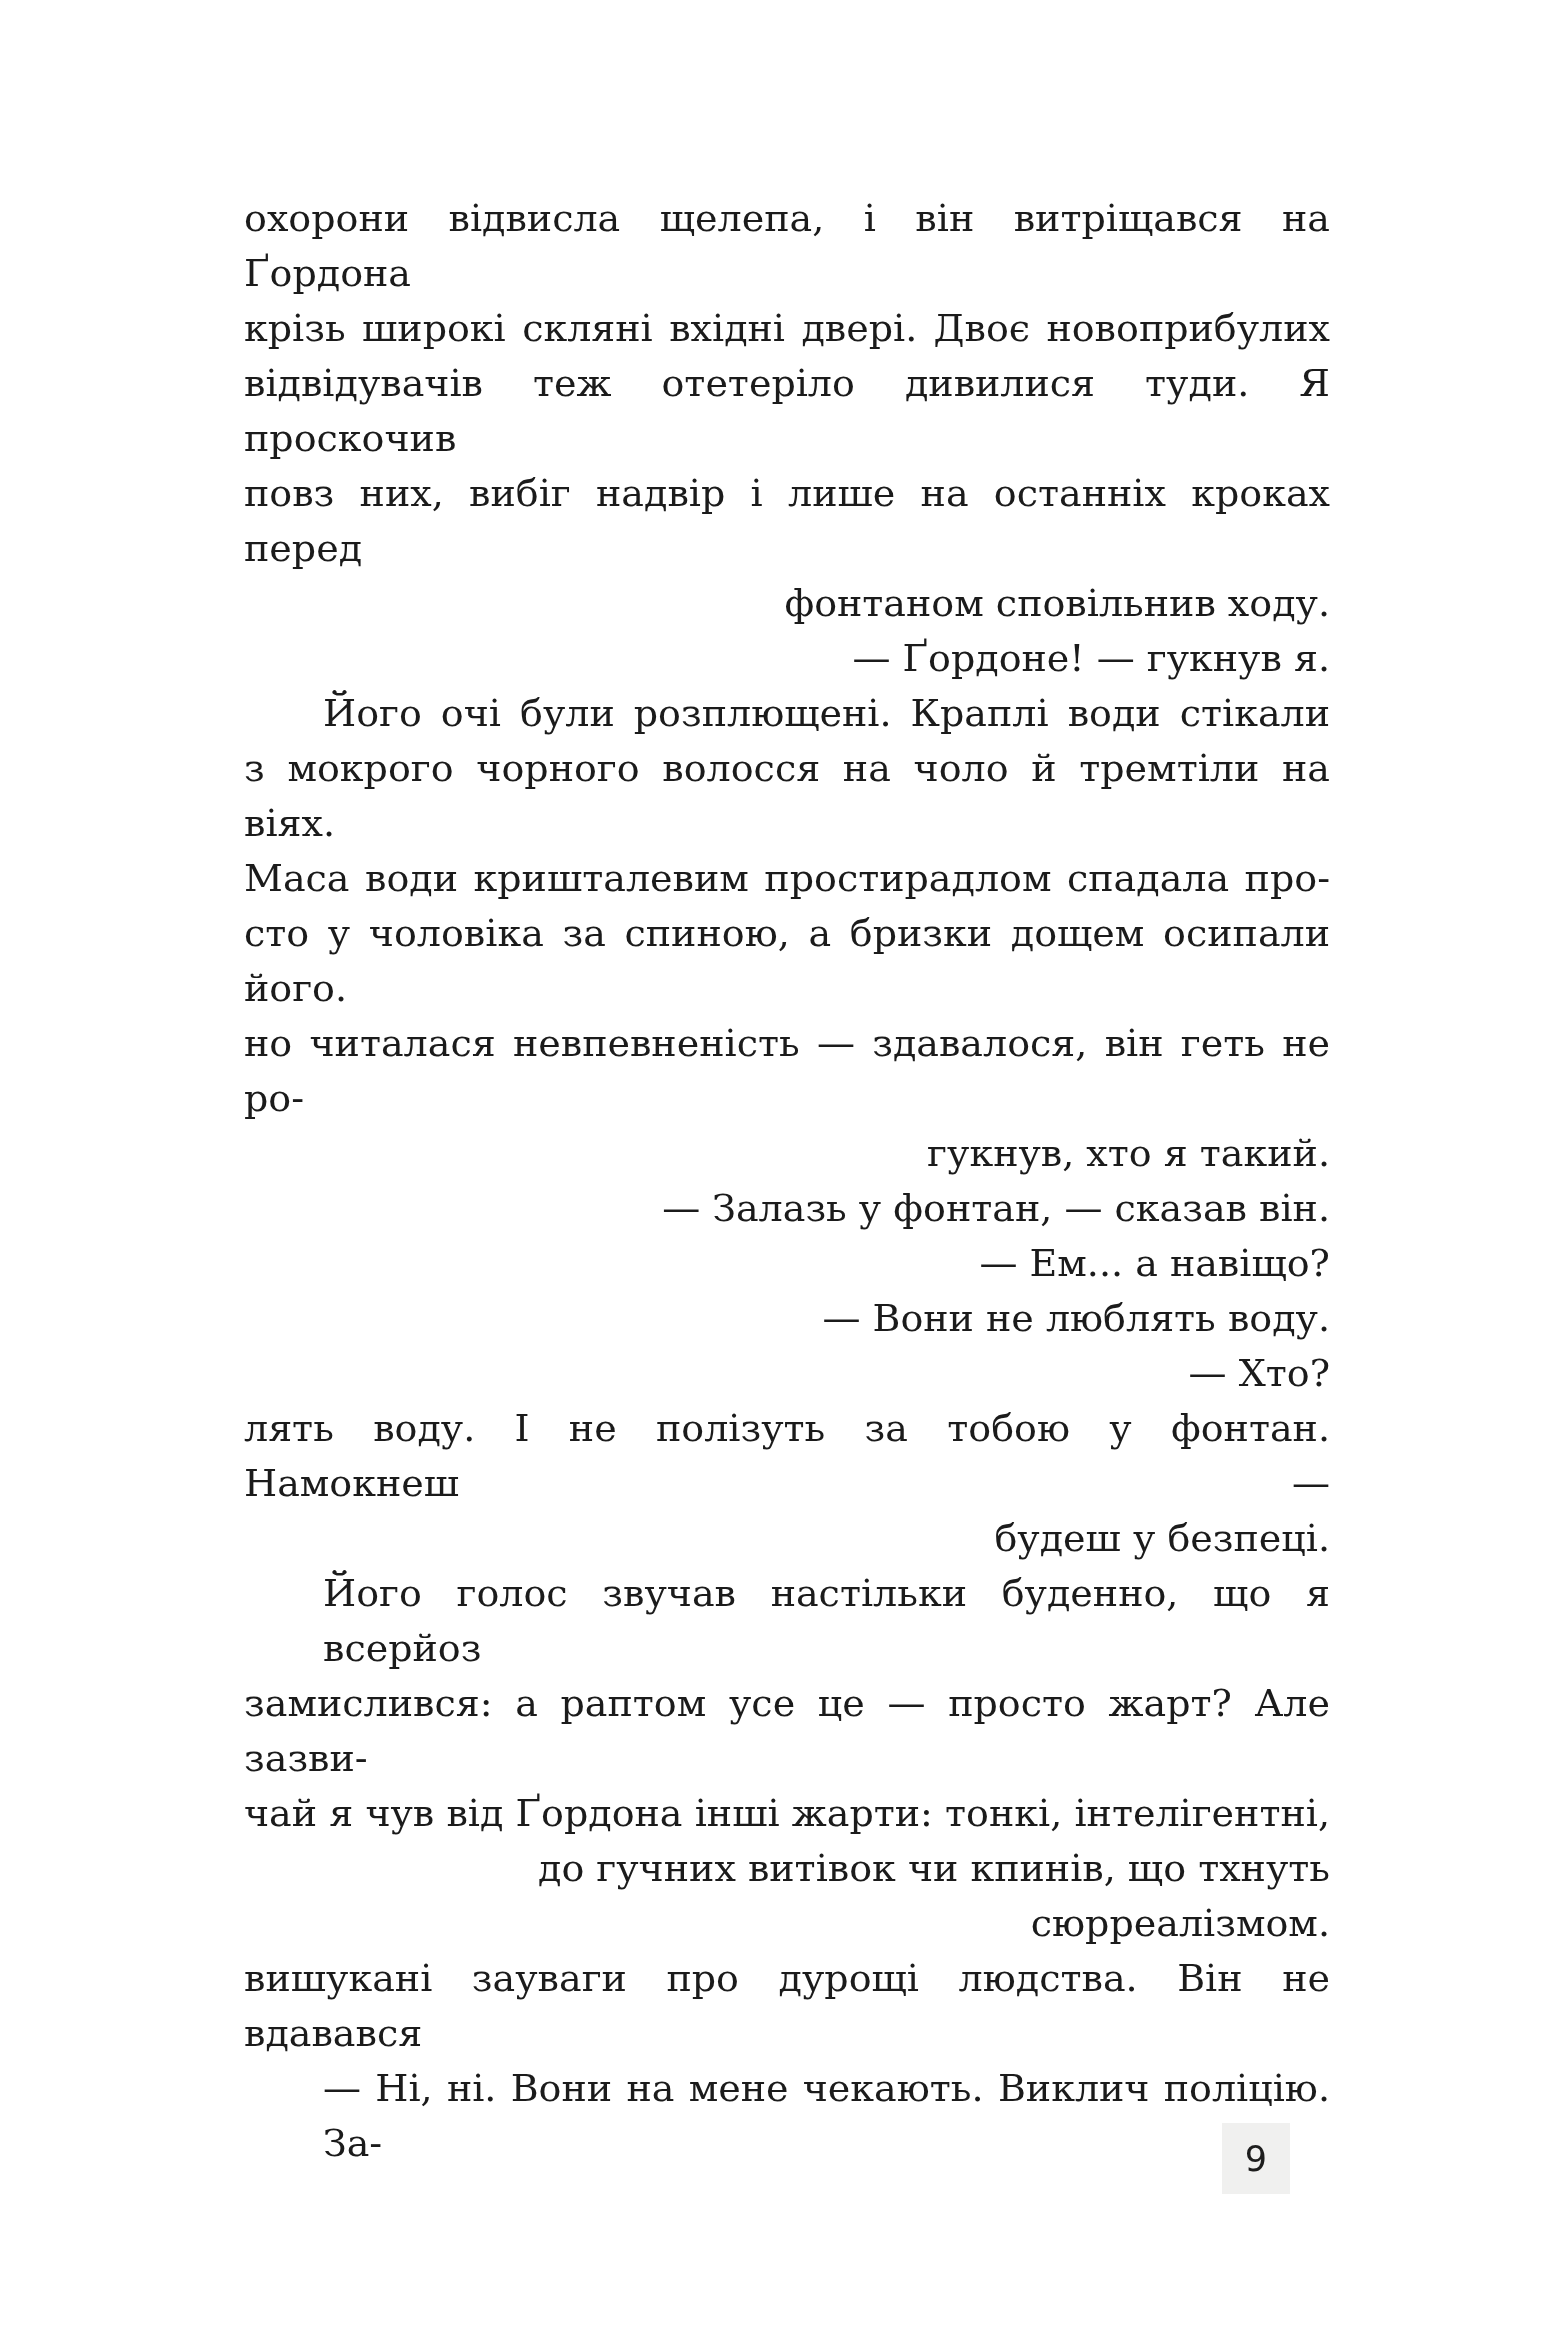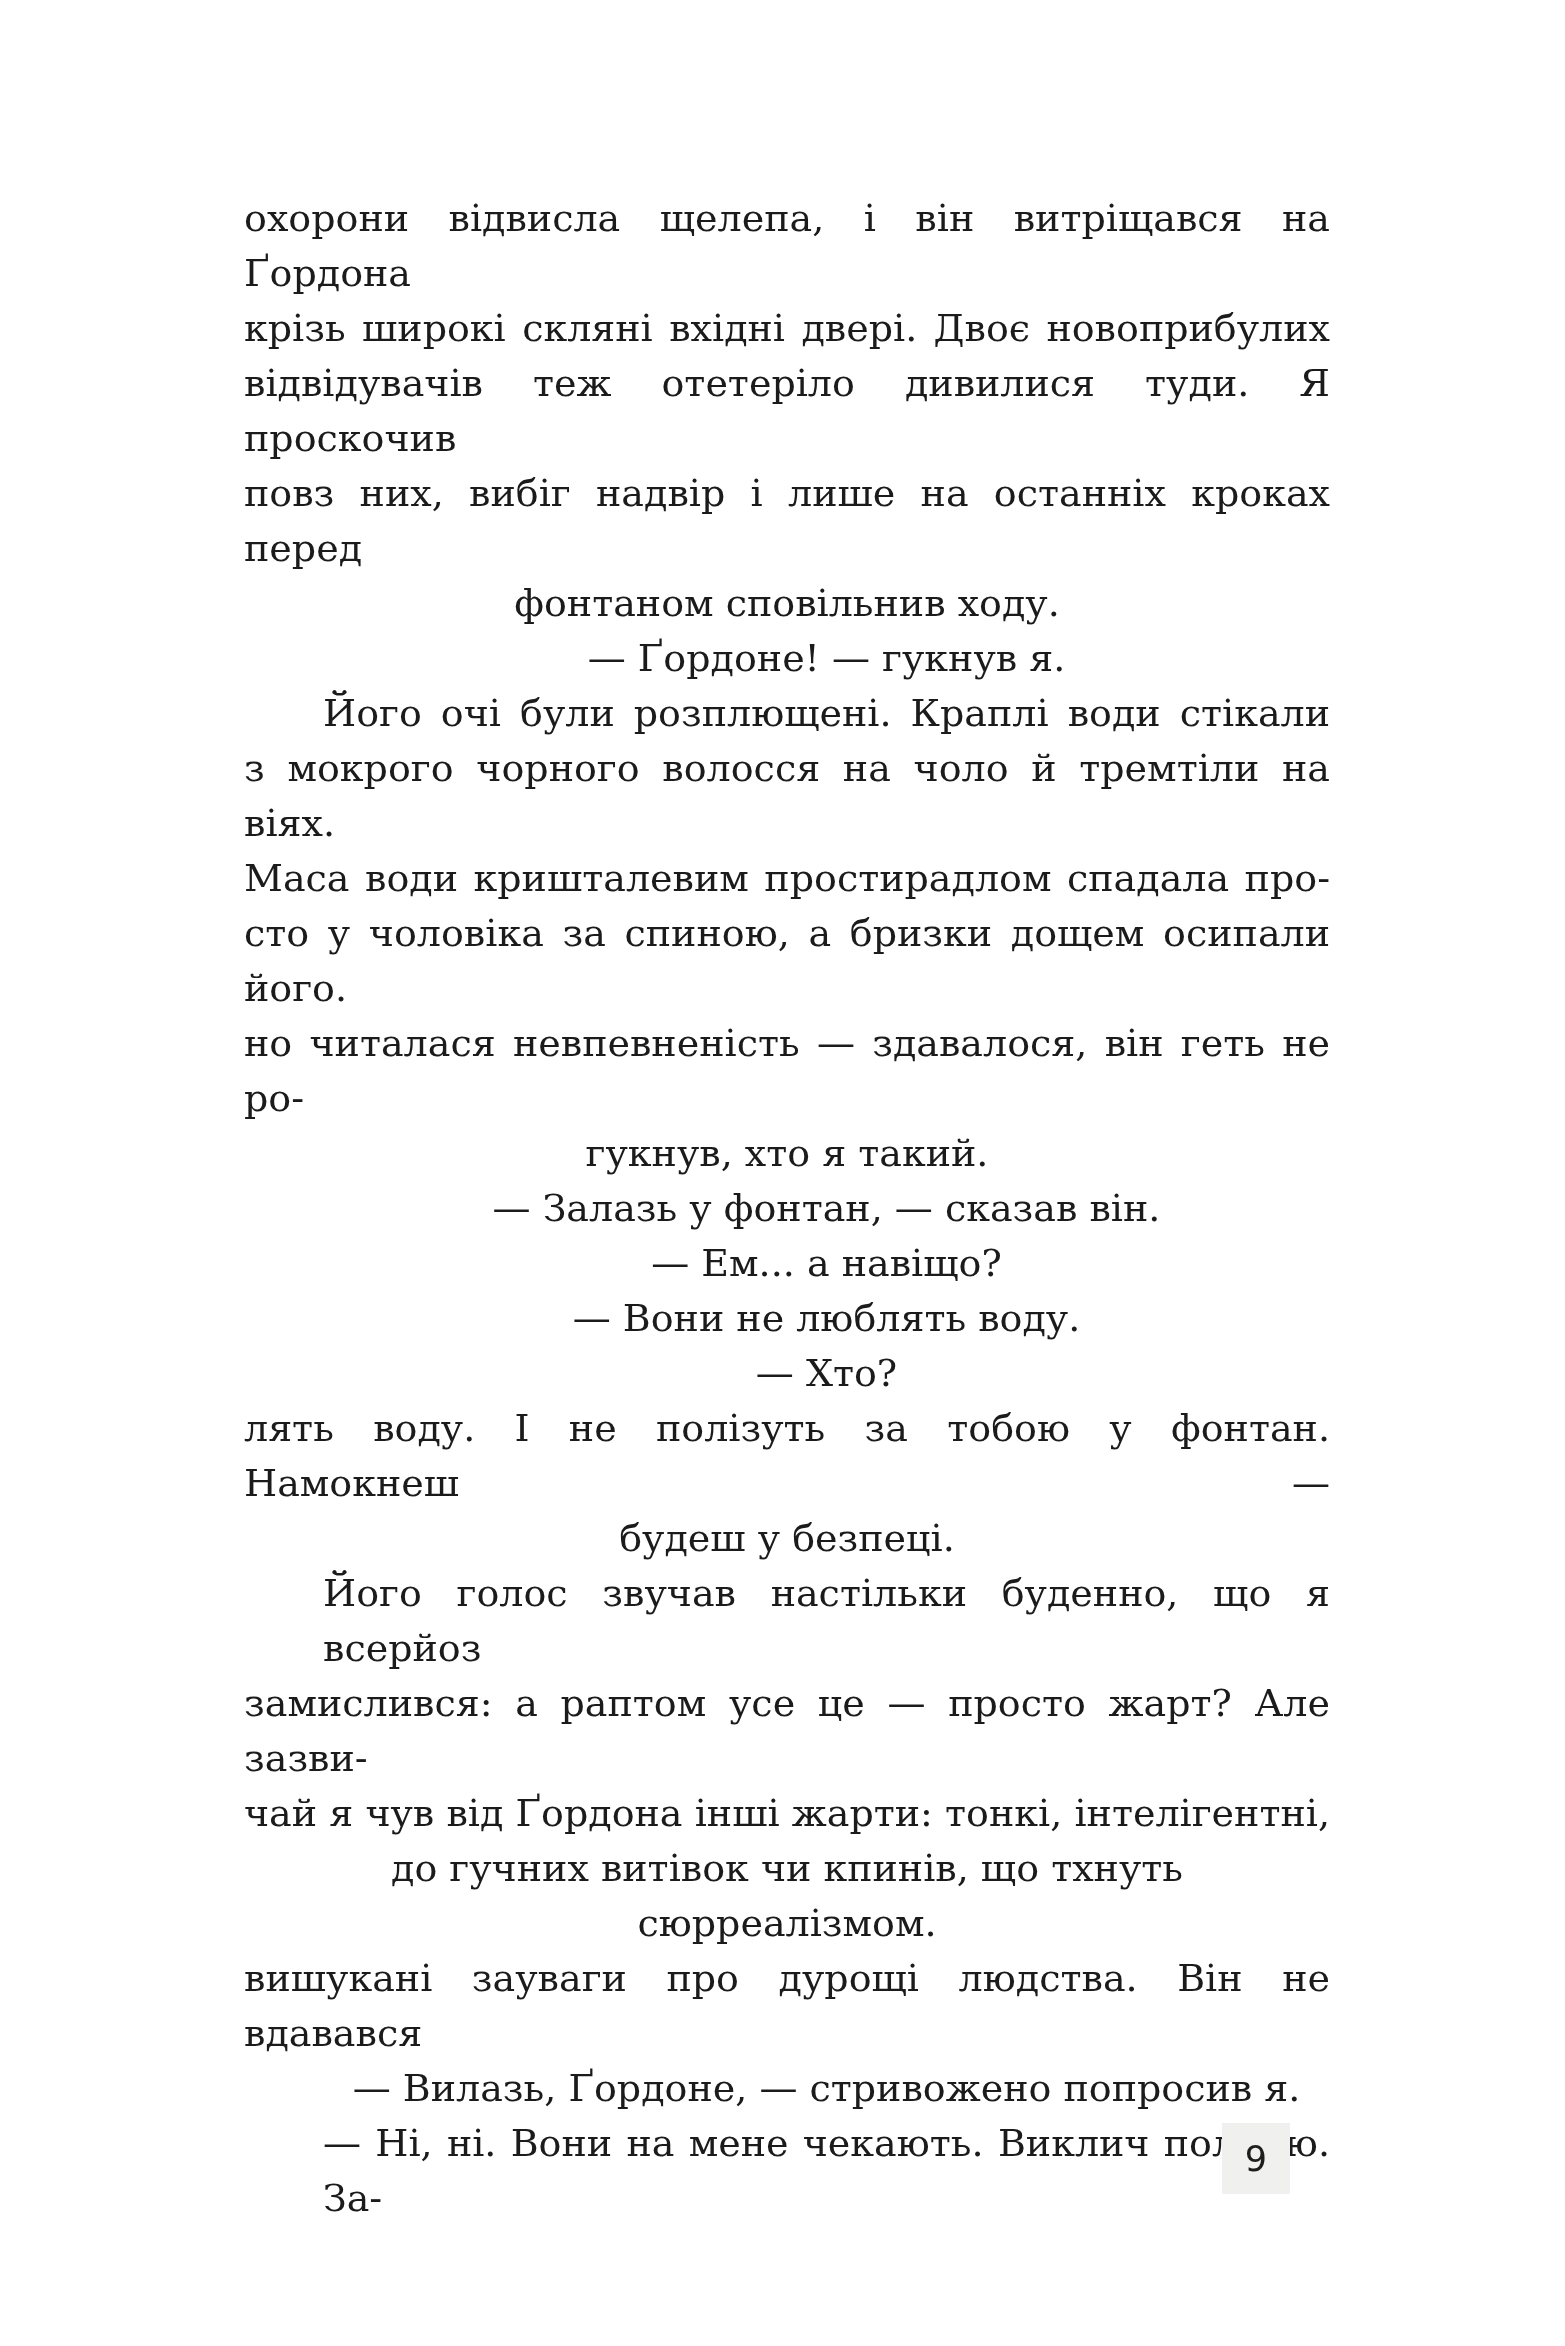--- a/index.html
+++ b/index.html
@@ -19,21 +19,21 @@
   .text-block {
     position: absolute;
     left: 244px;
     top: 191px;
     width: 1086px;
   }
   .line {
     font-size: 38px;
     line-height: 55px;
     white-space: normal;
-    text-align: center;
+    text-align: right;
   }
   .line.just {
     text-align: justify;
     text-align-last: justify;
   }
   .line.indent {
     padding-left: 79px;
   }
   .page-number-box {
     position: absolute;
@@ -92,23 +92,20 @@
         <div class="line">будеш у безпеці.</div>
       </div>
       <div>
         <div class="line just indent">Його голос звучав настільки буденно, що я всерйоз</div>
         <div class="line just">замислився: а раптом усе це — просто жарт? Але зазви-</div>
         <div class="line just">чай я чув від Ґордона інші жарти: тонкі, інтелігентні,</div>
         <div class="line">до гучних витівок чи кпинів, що тхнуть сюрреалізмом.</div>
         <div class="line just">вишукані зауваги про дурощі людства. Він не вдавався</div>
       </div>
       <div>
-        <div class="line indent">— Вилазь, Ґордоне, — стривожено попросив я.</div>
-      </div>
-      <div>
         <div class="line just indent">— Ні, ні. Вони на мене чекають. Виклич поліцію. За-</div>
       </div>
     </main>
   <div class="page-number-box">
     <span>9</span>
   </div>
 </div>
 
 
 </body></html>

